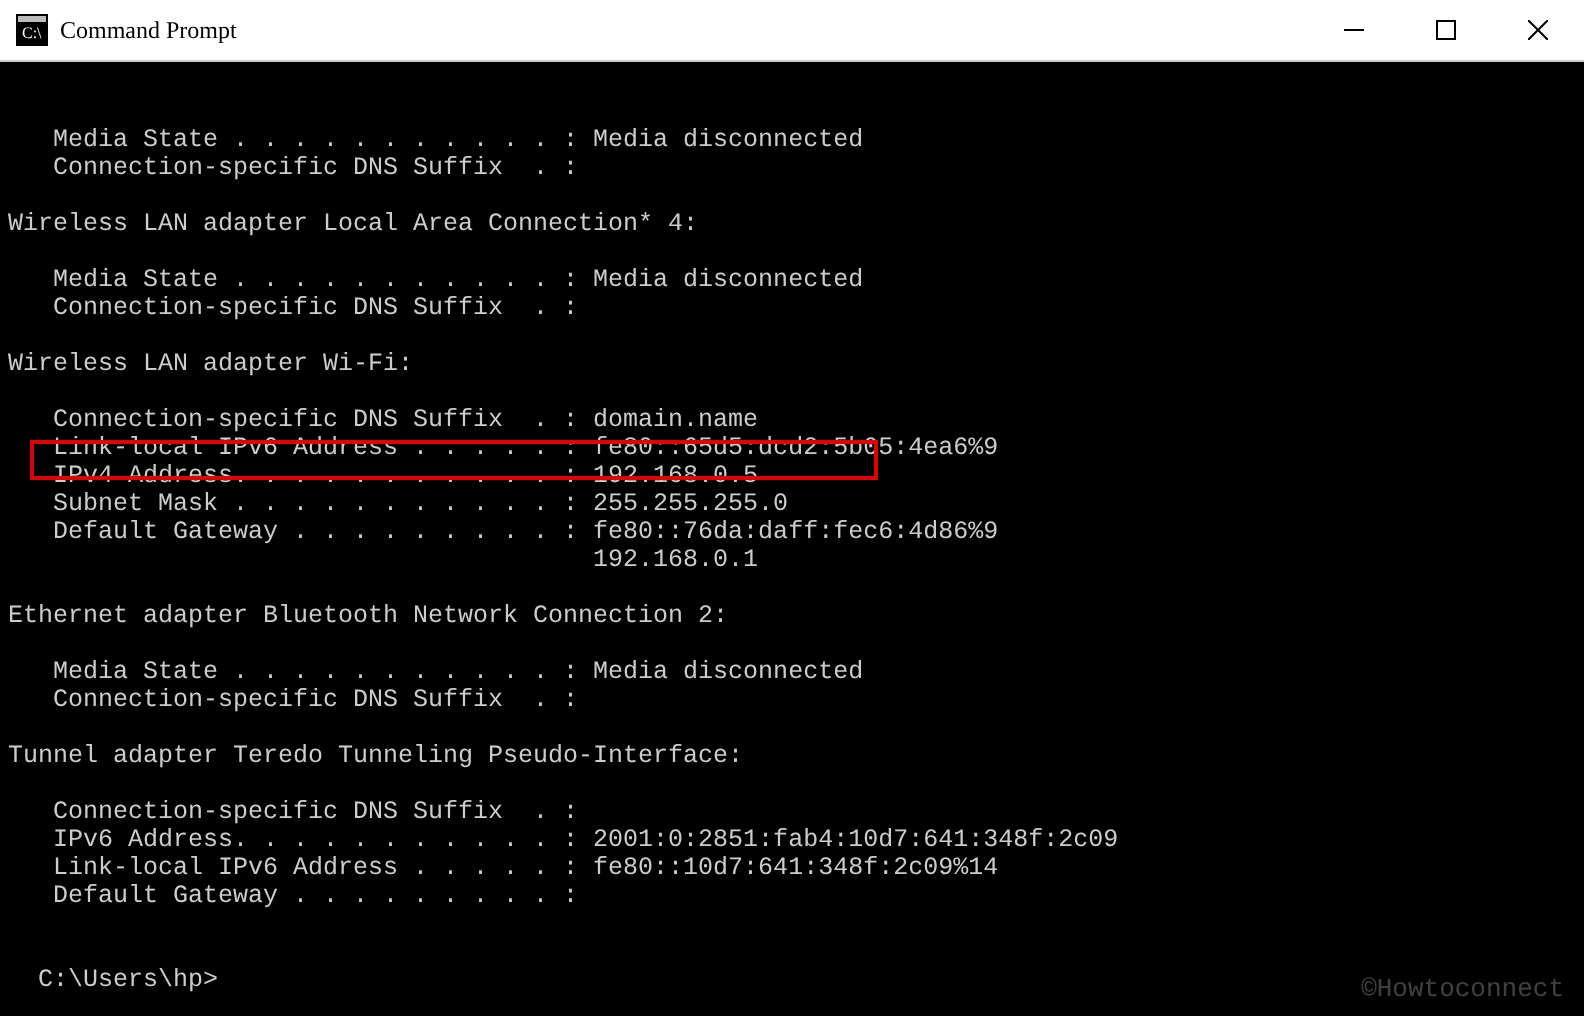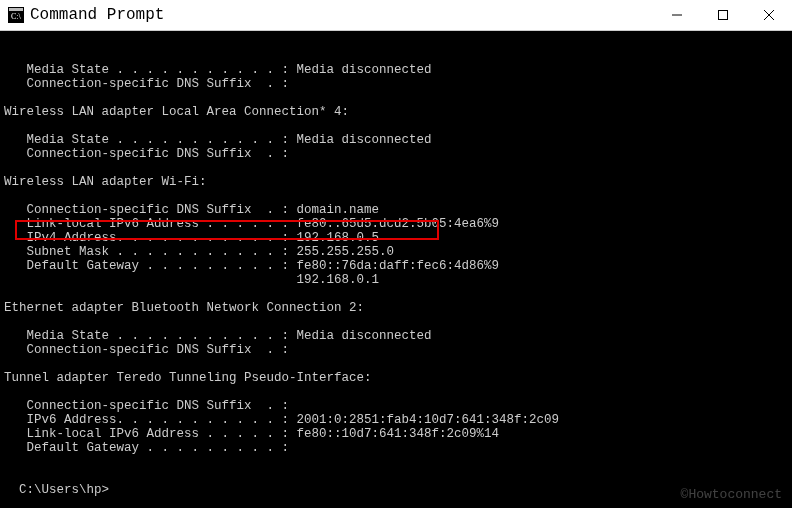--- a/index.html
+++ b/index.html
@@ -17,22 +17,22 @@
     display:flex;
     align-items:center;
     border-bottom:1px solid #ccc;
   }
   .titlebar .icon{
     width:16px;height:16px;
     margin:0 6px 0 8px;
     display:flex;align-items:center;justify-content:center;
   }
   .titlebar .title{
-    font-family:Liberation Mono, monospace;
-    font-size:16px;
+    font-family:Liberation Serif, serif;
+    font-size:12px;
     color:#000;
     flex:1;
   }
   .winbtns{display:flex;height:100%}
   .winbtn{
     width:46px;height:100%;
     display:flex;align-items:center;justify-content:center;
     font-family:"Segoe UI",sans-serif;
     color:#000;
   }

